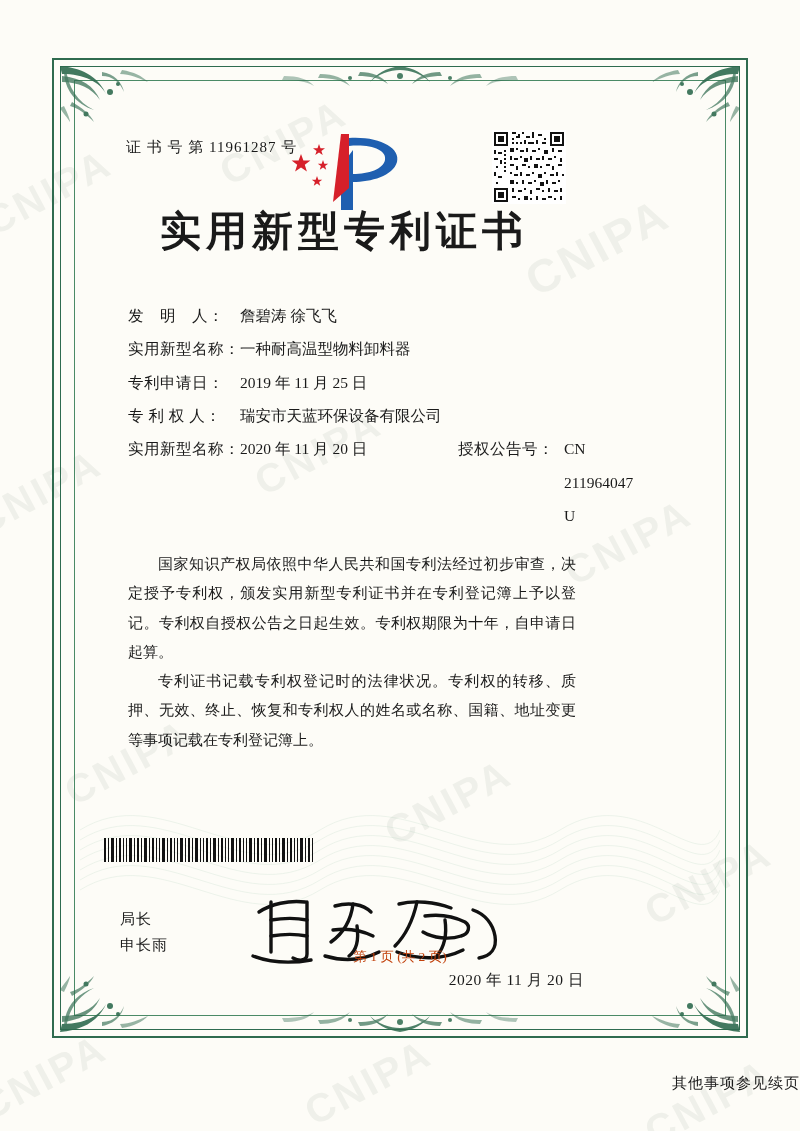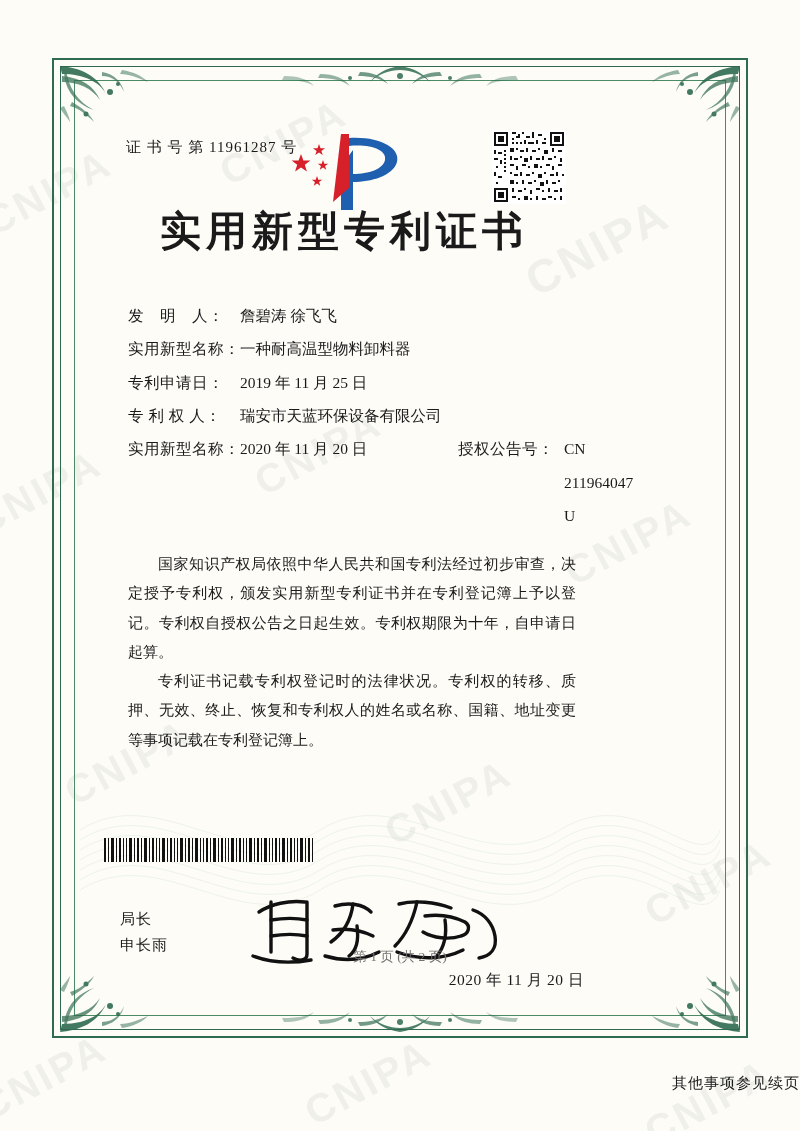--- a/index.html
+++ b/index.html
@@ -210,21 +210,21 @@
     letter-spacing: 0.5px;
   }
 
   .page-no {
     position: absolute;
     left: 0;
     right: 0;
     top: 948px;
     text-align: center;
     font-size: 13.5px;
-    color: #737373;
+    color: #c2410c;
     z-index: 5;
   }
   .footer-note {
     position: absolute;
     left: 0;
     right: 0;
     top: 1074px;
     text-align: right;
     font-size: 15px;
     letter-spacing: 1px;

